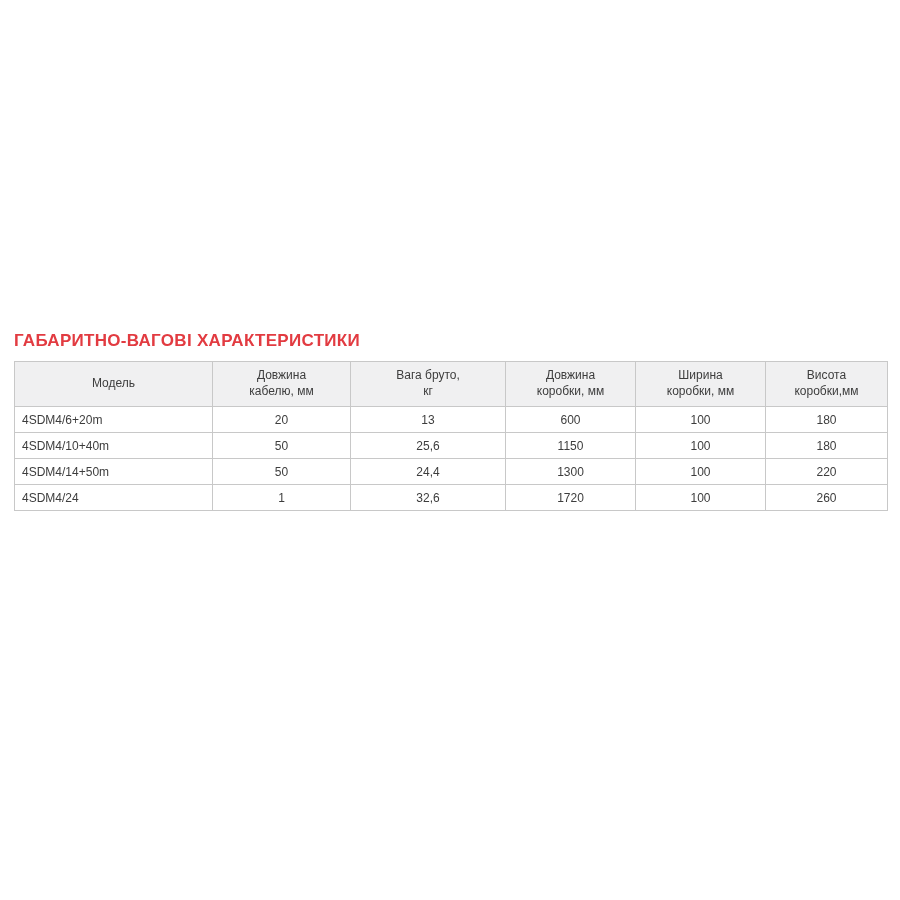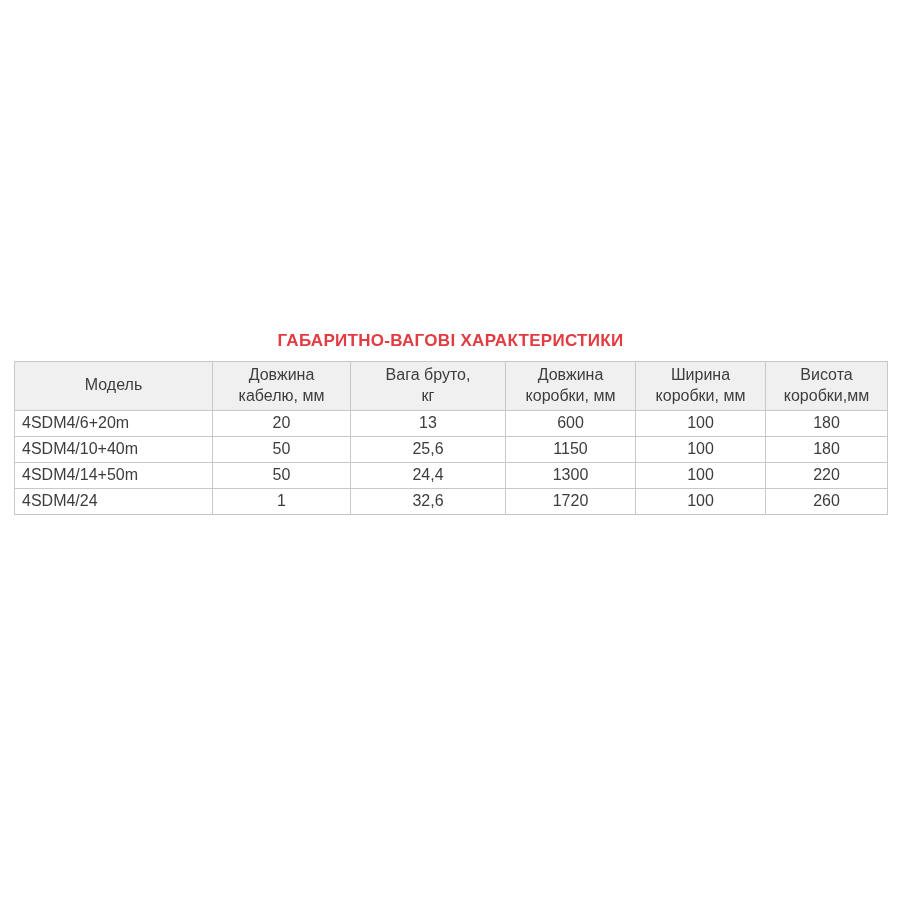--- a/index.html
+++ b/index.html
@@ -25,27 +25,26 @@
     width:873px;
   }
   .section-title{
     color:var(--accent-red);
     font-size:17px;
     font-weight:700;
     letter-spacing:0.3px;
     line-height:19px;
     margin-bottom:11px;
     white-space:nowrap;
-    text-align:center;
   }
   table{
     border-collapse:collapse;
     table-layout:fixed;
     width:873px;
-    font-size:16px;
+    font-size:12px;
   }
   th,td{
     border:1px solid var(--border-color);
     text-align:center;
     vertical-align:middle;
     color:var(--text-color);
     overflow:hidden;
   }
   th{
     background:var(--header-bg);

